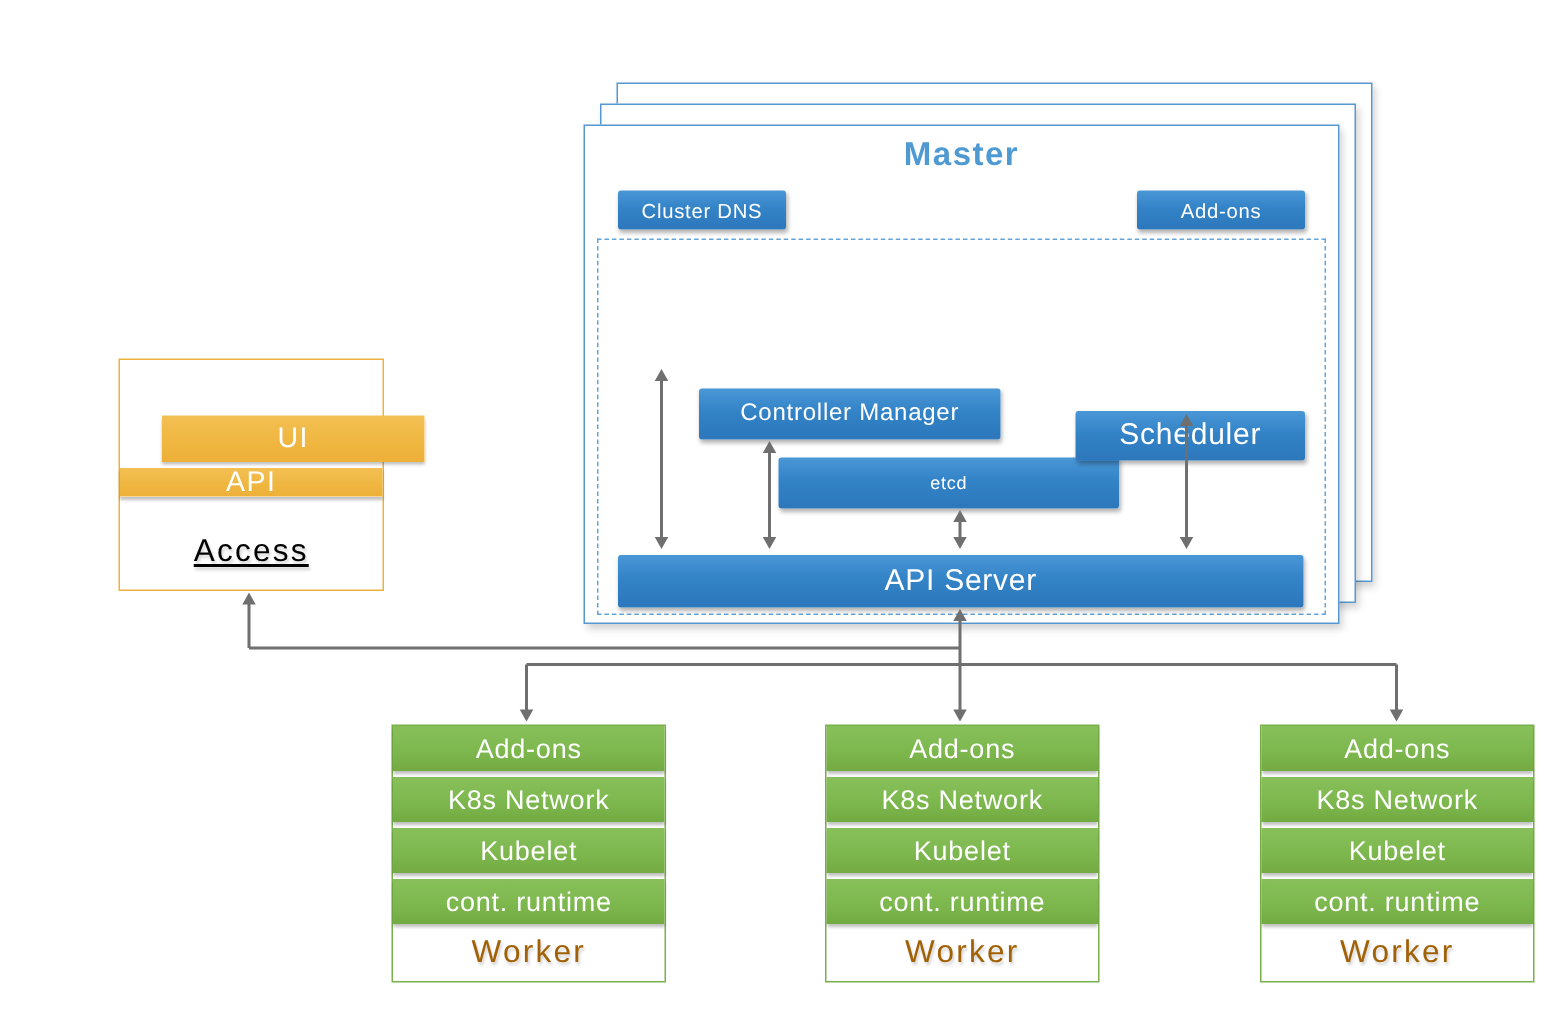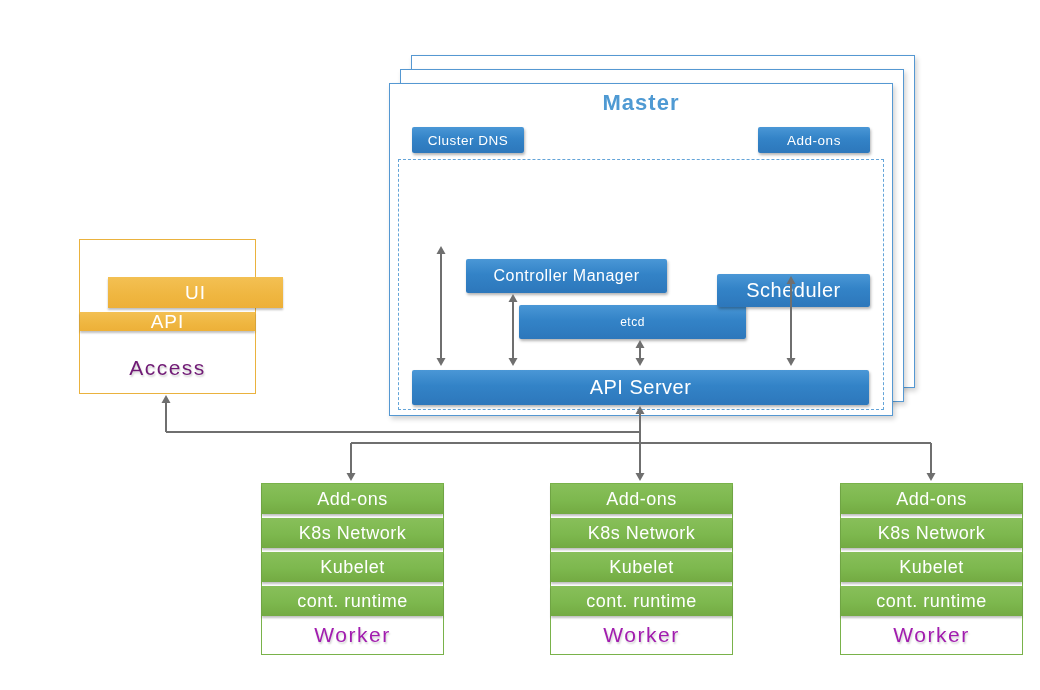--- a/index.html
+++ b/index.html
@@ -38,40 +38,41 @@
   .orange-row {
     position:absolute; left:0; width:100%; height:32px;
     background:linear-gradient(180deg,#f3c053 0%, #efb640 60%, #edb038 100%);
     color:#ffffff; font-size:19px; letter-spacing:1px;
     display:flex; align-items:center; justify-content:center;
     box-shadow:0 2px 2px rgba(0,0,0,0.25);
   }
   .access-label {
     position:absolute; left:0; top:103px; width:100%; height:50px;
     display:flex; align-items:center; justify-content:center;
-    color:#701a75; font-size:21px; letter-spacing:1.5px;
+    color:#000000; font-size:21px; letter-spacing:1.5px;
     text-shadow:1px 2px 2px rgba(0,0,0,0.18);
+    text-decoration:underline;
   }
 
   
   .worker-stack {
     position:absolute; top:483px; width:181px; height:170px;
     border:1px solid #79b24a; background:#ffffff;
   }
   .green-row {
     position:absolute; left:0; width:100%; height:30px;
     background:linear-gradient(180deg,#88bf5a 0%, #7db84e 55%, #73aa42 100%);
     color:#ffffff; font-size:18px; letter-spacing:0.5px;
     display:flex; align-items:center; justify-content:center;
     box-shadow:0 2px 2px rgba(0,0,0,0.25);
   }
   .worker-label {
     position:absolute; left:0; top:132px; width:100%; height:38px;
     display:flex; align-items:center; justify-content:center;
-    color:#a21caf; font-size:21px; letter-spacing:1.5px;
+    color:#a16207; font-size:21px; letter-spacing:1.5px;
     text-shadow:1px 2px 2px rgba(0,0,0,0.18);
   }
 
   svg.overlay { position:absolute; left:0; top:0; pointer-events:none; }
   .conn { stroke:#6f6f6f; stroke-width:2; fill:none; }
   .head { fill:#6f6f6f; stroke:none; }
 </style>
 </head>
 <body>
 

